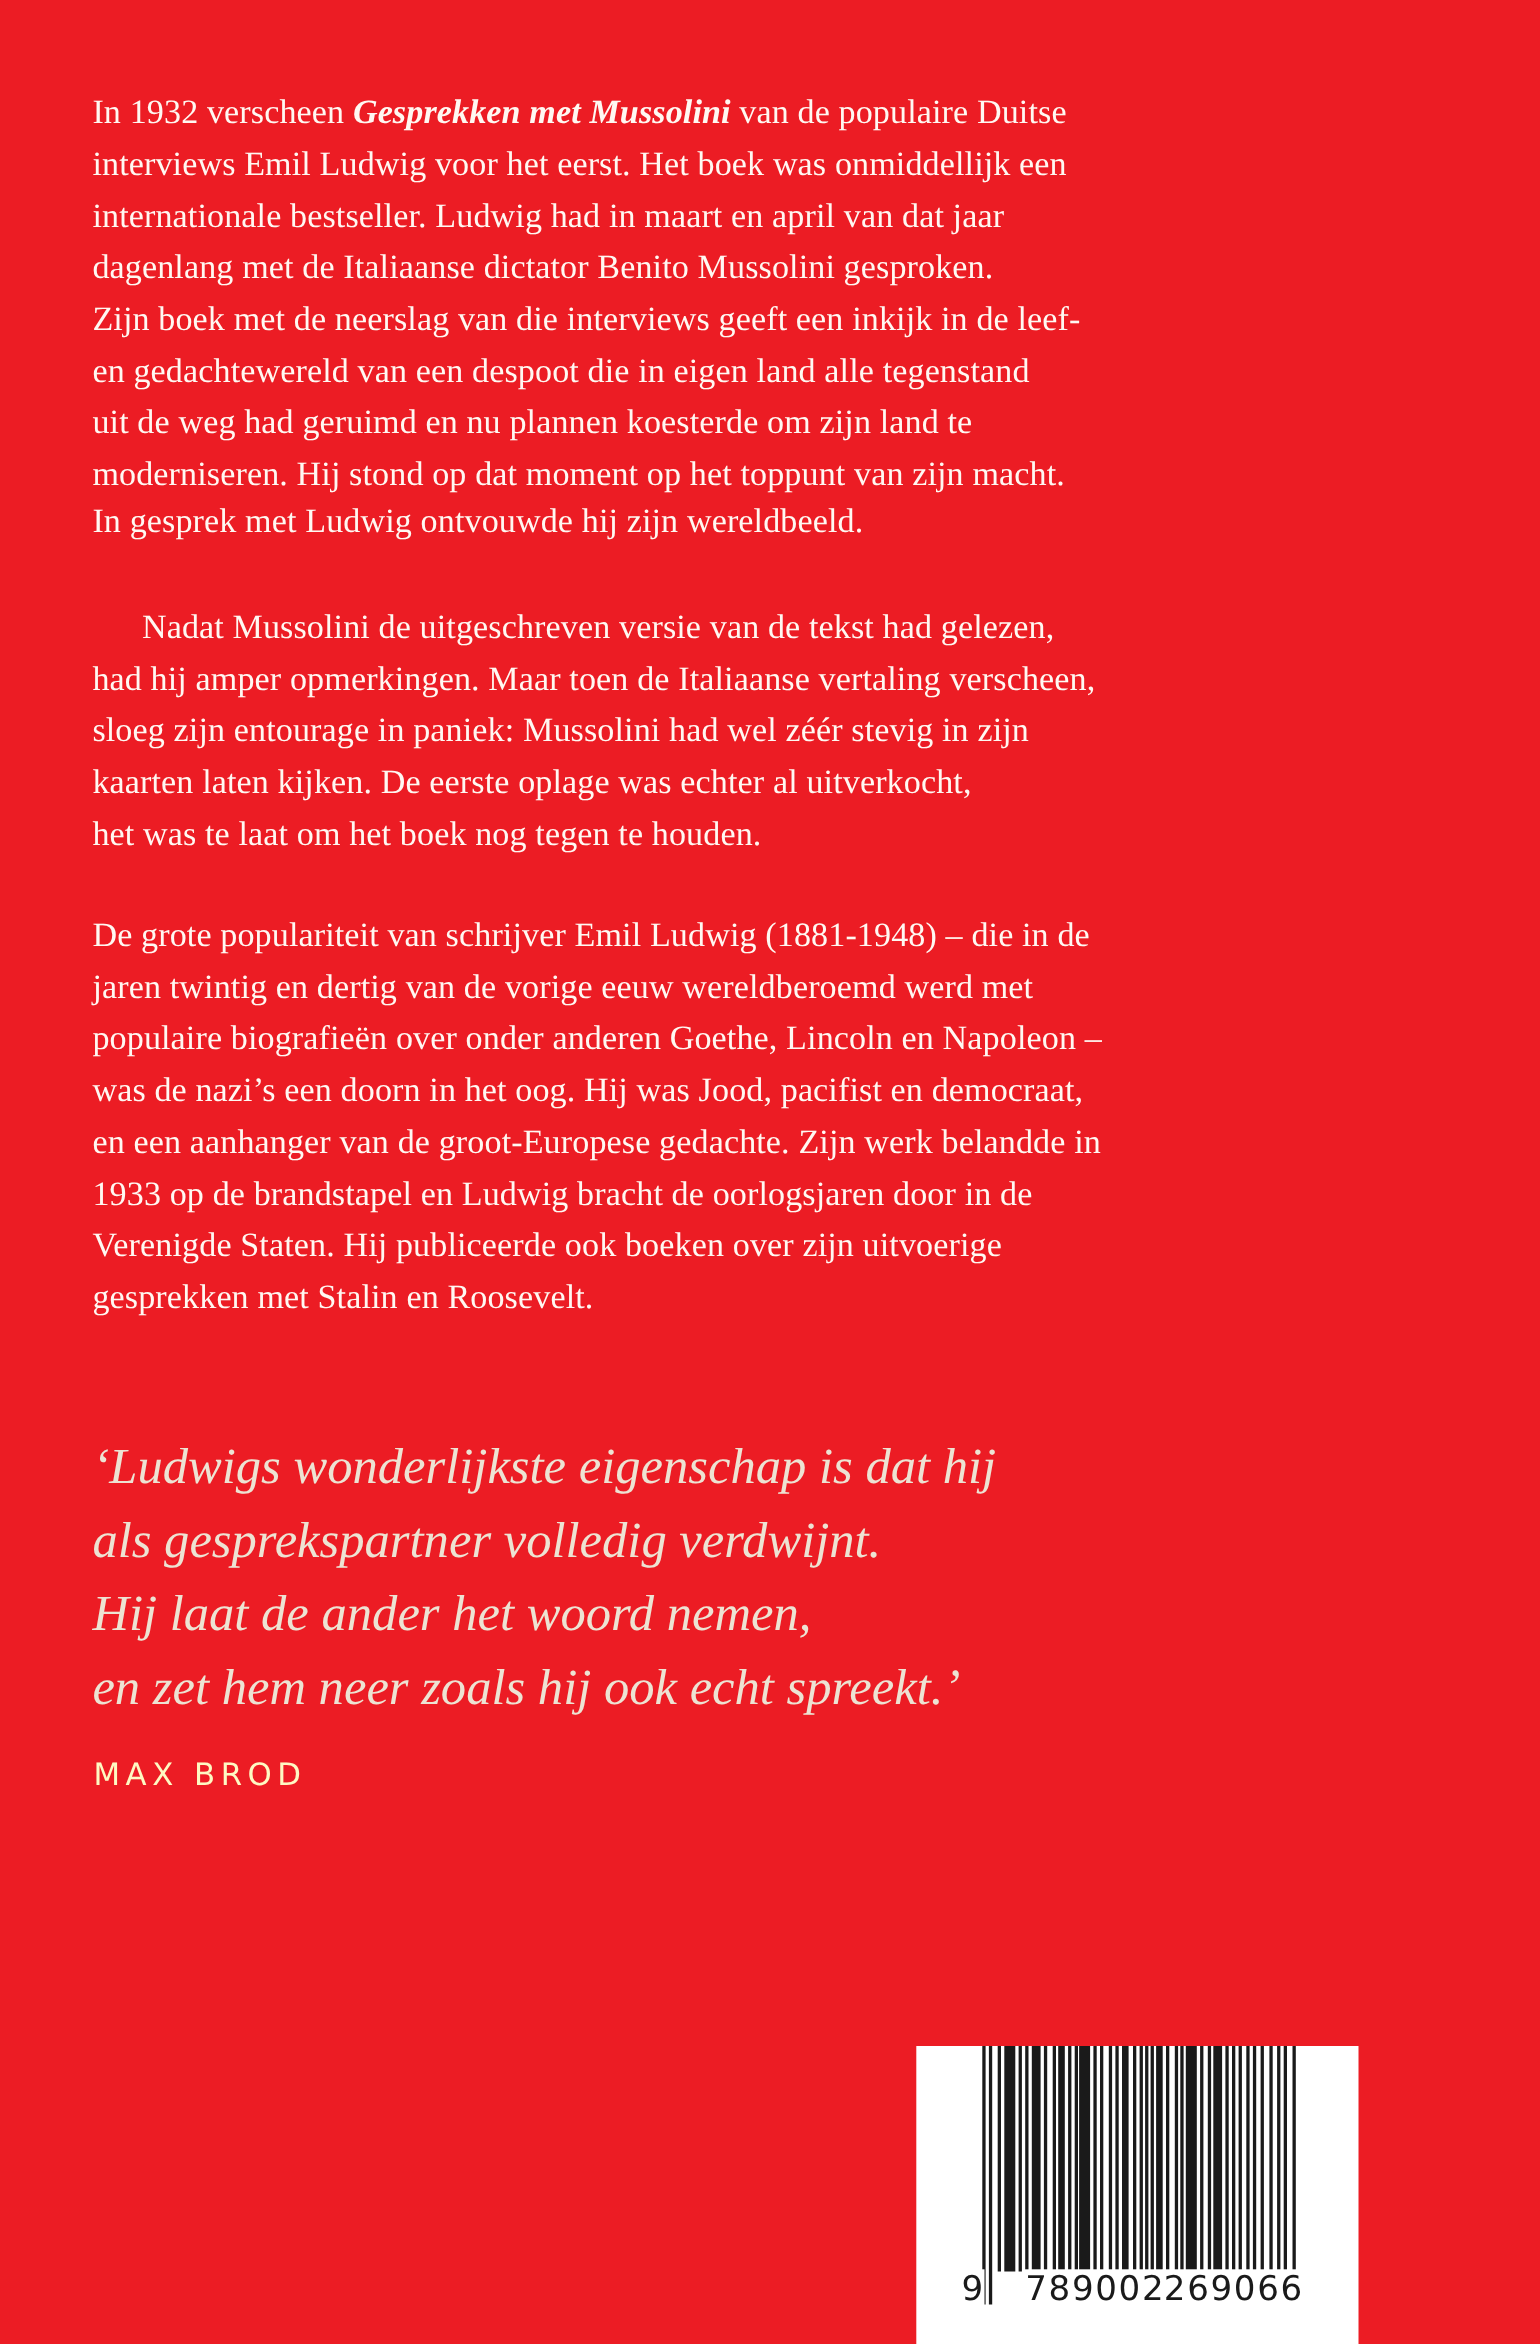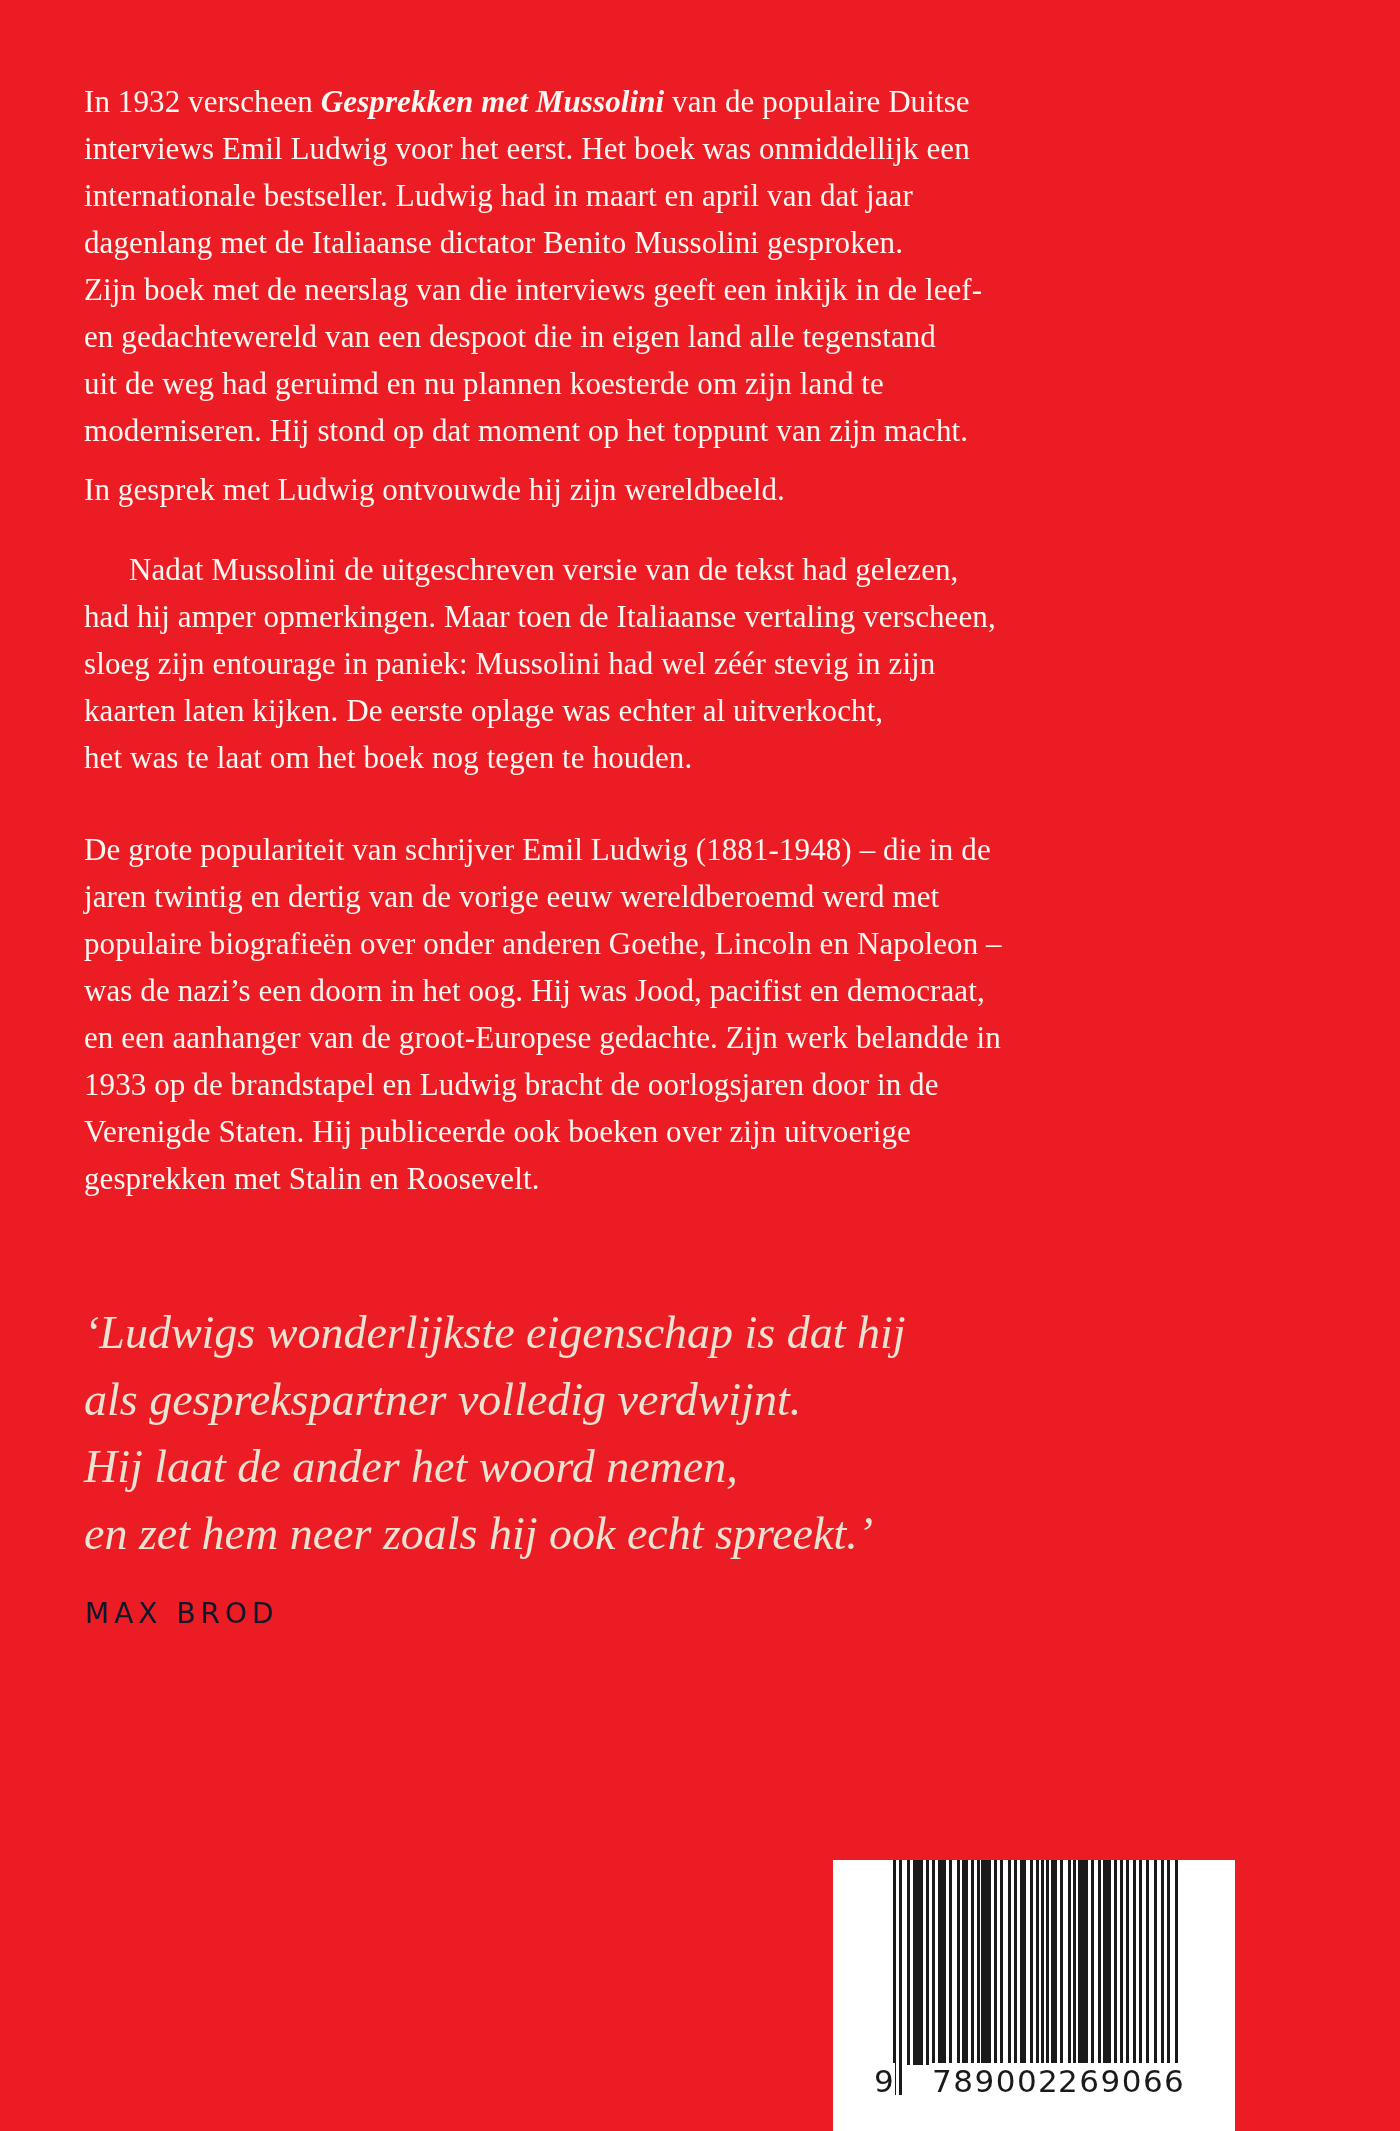--- a/index.html
+++ b/index.html
@@ -46,21 +46,21 @@
     line-height: 67px;
     height: 67px;
   }
   .attribution {
     position: absolute;
     left: 85px;
     top: 1596px;
     font-family: "DejaVu Sans", "Liberation Sans", sans-serif;
     font-size: 28px;
     letter-spacing: 5px;
-    color: #0f172a;
+    color: #fef9c3;
     line-height: 36px;
     white-space: nowrap;
   }
 
   .logo {
     position: absolute;
     left: 83px;
     top: 1978px;
     width: 290px;
     height: 60px;
@@ -116,21 +116,21 @@
   <div class="blurb" id="blurb">
       <div class="para" style="top: 78px;">
         <div class="line" style="top: 0px;"><span>In 1932 verscheen </span><i>Gesprekken met Mussolini</i><span> van de populaire Duitse</span></div>
         <div class="line" style="top: 47px;">interviews Emil Ludwig voor het eerst. Het boek was onmiddellijk een</div>
         <div class="line" style="top: 94px;">internationale bestseller. Ludwig had in maart en april van dat jaar</div>
         <div class="line" style="top: 141px;">dagenlang met de Italiaanse dictator Benito Mussolini gesproken.</div>
         <div class="line" style="top: 188px;">Zijn boek met de neerslag van die interviews geeft een inkijk in de leef-</div>
         <div class="line" style="top: 235px;">en gedachtewereld van een despoot die in eigen land alle tegenstand</div>
         <div class="line" style="top: 282px;">uit de weg had geruimd en nu plannen koesterde om zijn land te</div>
         <div class="line" style="top: 329px;">moderniseren. Hij stond op dat moment op het toppunt van zijn macht.</div>
-        <div class="line" style="top: 388px;">In gesprek met Ludwig ontvouwde hij zijn wereldbeeld.</div>
+        <div class="line" style="top: 372px;">In gesprek met Ludwig ontvouwde hij zijn wereldbeeld.</div>
       </div>
       <div class="para" style="top: 546px;">
         <div class="line" style="top: 0px; margin-left: 45px;">Nadat Mussolini de uitgeschreven versie van de tekst had gelezen,</div>
         <div class="line" style="top: 47px;">had hij amper opmerkingen. Maar toen de Italiaanse vertaling verscheen,</div>
         <div class="line" style="top: 94px;">sloeg zijn entourage in paniek: Mussolini had wel zéér stevig in zijn</div>
         <div class="line" style="top: 141px;">kaarten laten kijken. De eerste oplage was echter al uitverkocht,</div>
         <div class="line" style="top: 188px;">het was te laat om het boek nog tegen te houden.</div>
       </div>
       <div class="para" style="top: 826px;">
         <div class="line" style="top: 0px;">De grote populariteit van schrijver Emil Ludwig (1881-1948) – die in de</div>

